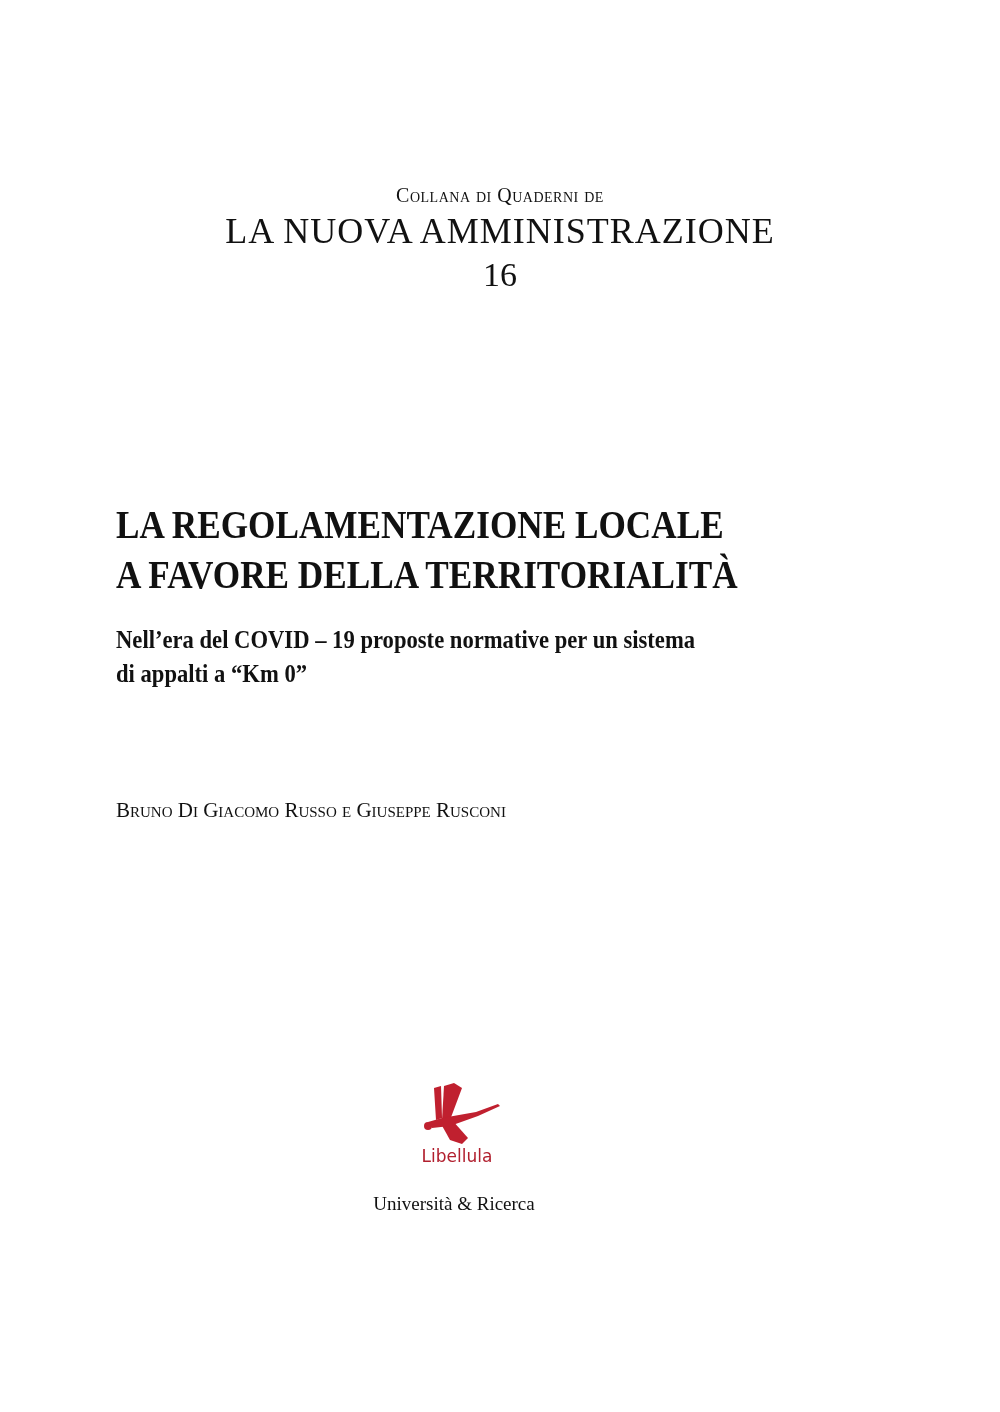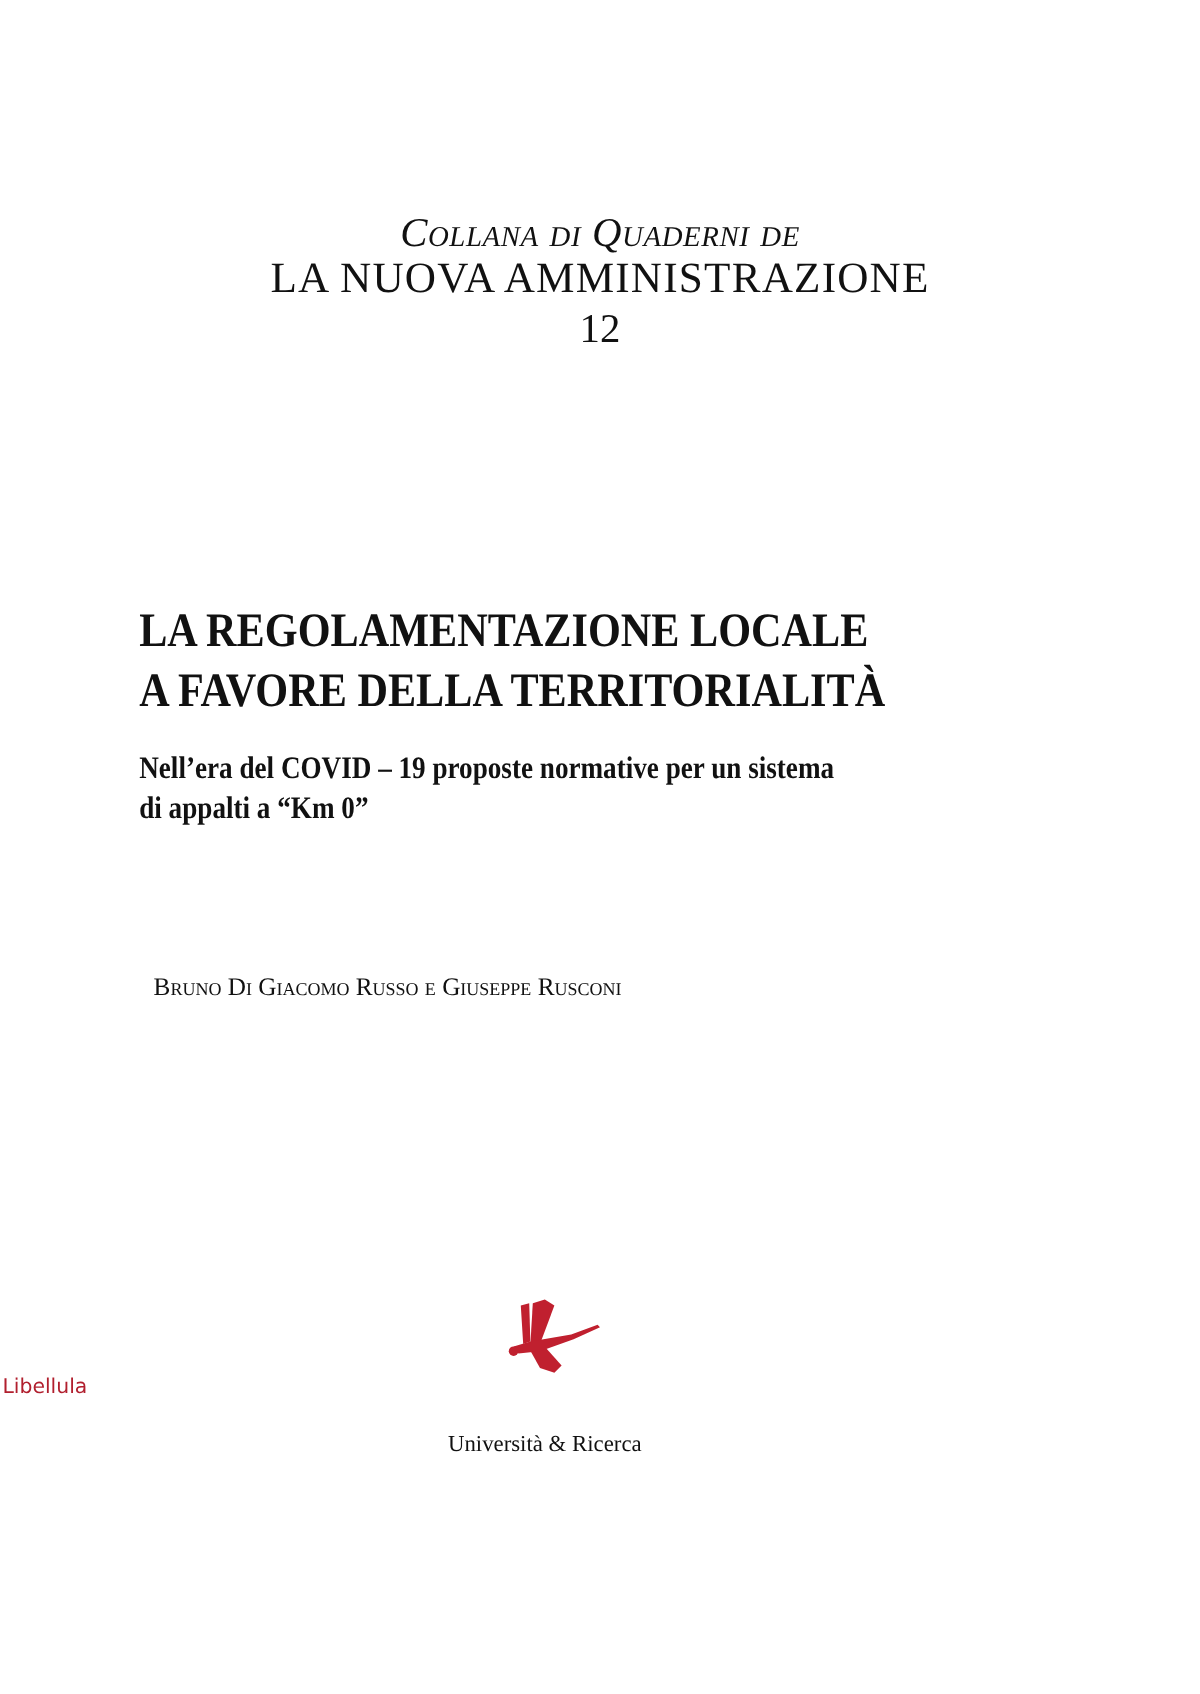--- a/index.html
+++ b/index.html
@@ -18,25 +18,24 @@
     .series {
       position: absolute;
       left: 0;
       top: 180px;
       width: 1000px;
       text-align: center;
     }
     .series-kicker {
       font-family: "Liberation Serif", serif;
       font-variant: small-caps;
-      font-size: 34px;
+      font-size: 20px;
       line-height: 30px;
       letter-spacing: 0.5px;
       margin: 0;
-      font-style: italic;
     }
     .series-title {
       font-family: "Liberation Serif", serif;
       font-size: 36px;
       line-height: 43px;
       letter-spacing: 1px;
       margin: 0;
       font-weight: normal;
     }
     .series-number {
@@ -71,33 +70,33 @@
       font-size: 26px;
       line-height: 34px;
       transform: scaleX(0.87);
       transform-origin: left top;
       white-space: nowrap;
     }
     .authors {
       position: absolute;
       left: 116px;
       top: 797px;
-      margin: 12px;
+      margin: 0;
       font-family: "Liberation Serif", serif;
       font-variant: small-caps;
       font-size: 21px;
       line-height: 26px;
       white-space: nowrap;
     }
     .publisher {
       position: absolute;
       left: 0;
       top: 1080px;
       width: 912px;
-      text-align: left;
+      text-align: center;
     }
     .logo-mark {
       display: block;
       margin: 0 auto;
       width: 100px;
       height: 68px;
     }
     .logo-text {
       font-family: "DejaVu Sans", sans-serif;
       font-size: 17px;
@@ -116,21 +115,21 @@
       font-size: 19px;
       line-height: 24px;
     }
   </style>
 </head>
 <body>
 
 <div class="series">
   <p class="series-kicker">Collana di Quaderni de</p>
   <h2 class="series-title">LA NUOVA AMMINISTRAZIONE</h2>
-  <p class="series-number">12</p>
+  <p class="series-number">16</p>
 </div>
 
 <h1 class="main-title">
   <span>LA REGOLAMENTAZIONE LOCALE</span><br>
   <span>A FAVORE DELLA TERRITORIALITÀ</span>
 </h1>
 
 <p class="subtitle">
   <span>Nell’era del COVID – 19 proposte normative per un sistema</span><br>
   <span>di appalti a “Km 0”</span>

